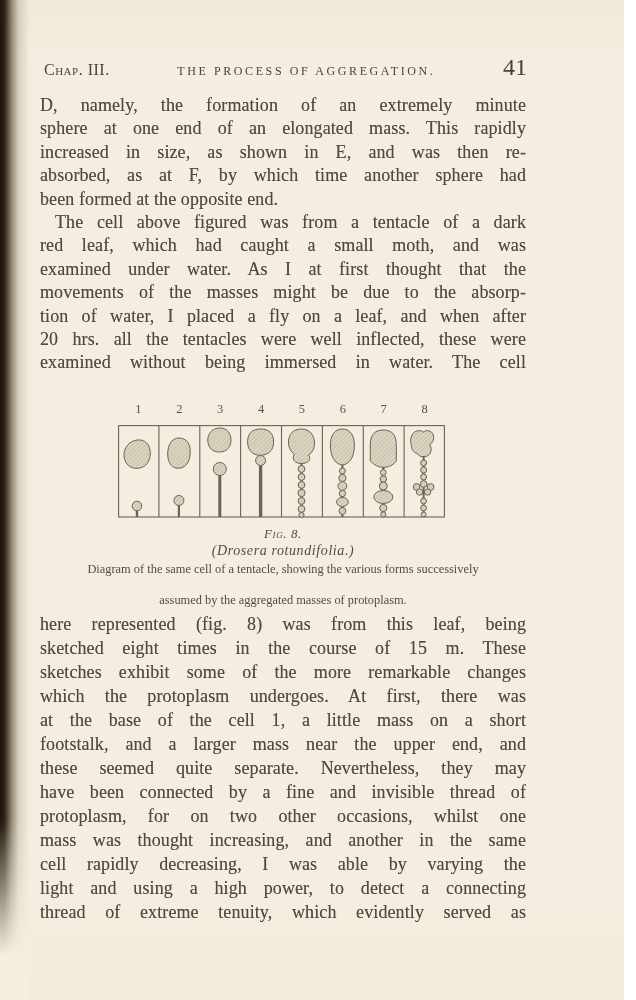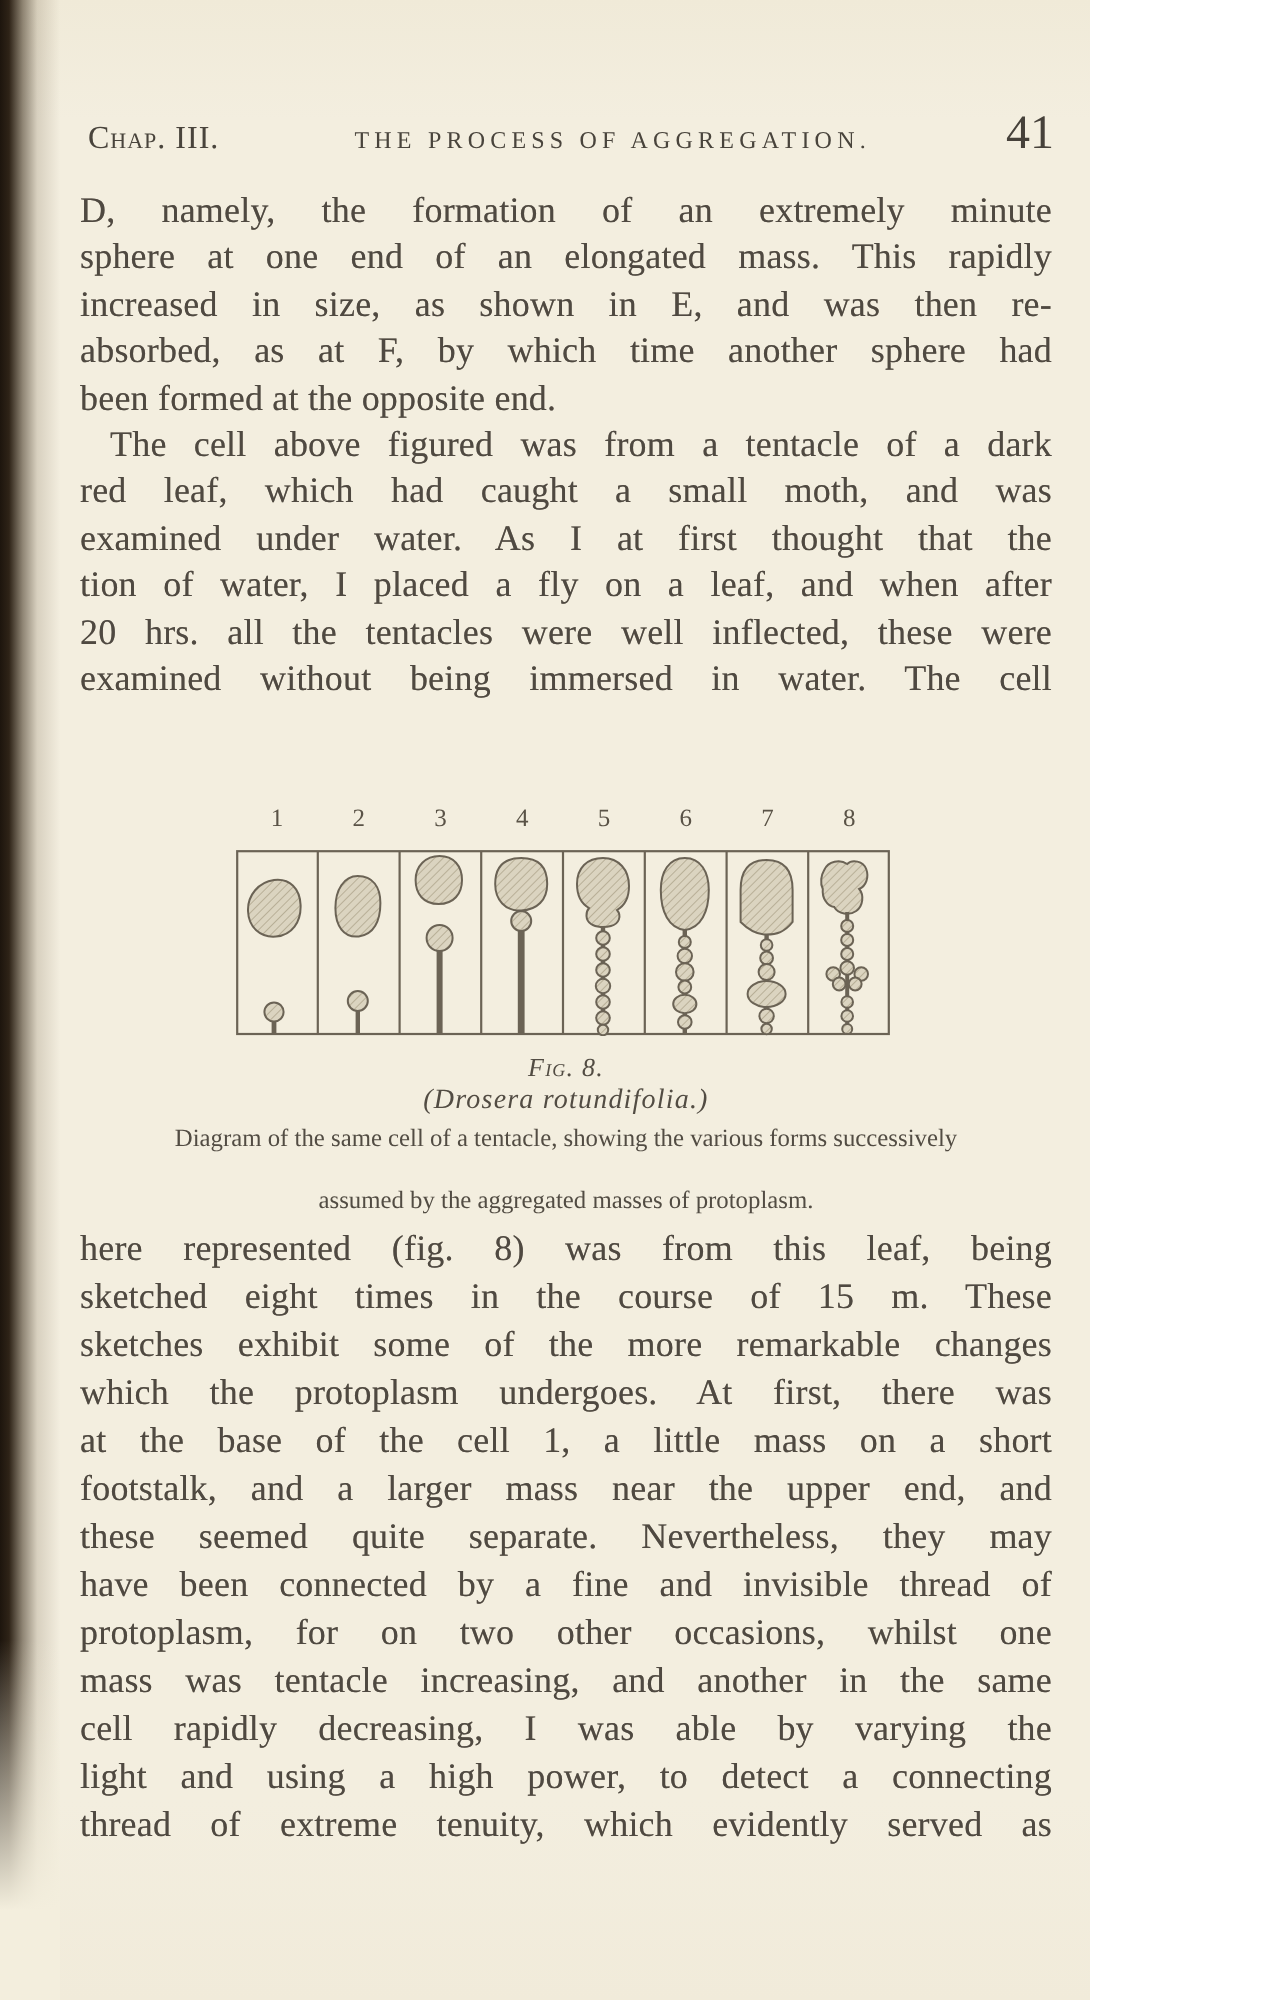--- a/index.html
+++ b/index.html
@@ -1,18 +1,18 @@
 <!DOCTYPE html>
 <html><head>
 <meta charset="utf-8">
 <style>
   html,body{margin:0;padding:0;}
   .page{
     position:relative;
-    width:545px;height:1000px;
+    width:624px;height:1000px;
     background:linear-gradient(180deg,#f0ead8 0%,#f3eedf 6%,#f3eedf 90%,#f1ebda 100%);
     overflow:hidden;
     font-family:"Liberation Serif","DejaVu Serif",serif;
     color:#4f4941;
   }
   
   .gutter{
     position:absolute;left:0;top:0;width:30px;height:1000px;
     background:linear-gradient(to right,
       #1d150d 0%, #2e2317 15%, rgba(62,48,30,0.55) 38%,
@@ -77,20 +77,21 @@
       <div class="line">D, namely, the formation of an extremely minute</div>
       <div class="line">sphere at one end of an elongated mass.  This rapidly</div>
       <div class="line">increased in size, as shown in E, and was then re-</div>
       <div class="line">absorbed, as at F, by which time another sphere had</div>
       <div class="line flush-left">been formed at the opposite end.</div>
     </div>
   <div class="para para2">
       <div class="line indent">The cell above figured was from a tentacle of a dark</div>
       <div class="line">red leaf, which had caught a small moth, and was</div>
       <div class="line">examined under water.  As I at first thought that the</div>
+      <div class="line">movements of the masses might be due to the absorp-</div>
       <div class="line">tion of water, I placed a fly on a leaf, and when after</div>
       <div class="line">20 hrs. all the tentacles were well inflected, these were</div>
       <div class="line">examined without being immersed in water.  The cell</div>
     </div>
 
   <div class="fig-numbers">
       <span>1</span>
       <span>2</span>
       <span>3</span>
       <span>4</span>
@@ -201,19 +202,19 @@
   <div class="para para3">
       <div class="line">here represented (fig. 8) was from this leaf, being</div>
       <div class="line">sketched eight times in the course of 15 m.  These</div>
       <div class="line">sketches exhibit some of the more remarkable changes</div>
       <div class="line">which the protoplasm undergoes.  At first, there was</div>
       <div class="line">at the base of the cell 1, a little mass on a short</div>
       <div class="line">footstalk, and a larger mass near the upper end, and</div>
       <div class="line">these seemed quite separate.  Nevertheless, they may</div>
       <div class="line">have been connected by a fine and invisible thread of</div>
       <div class="line">protoplasm, for on two other occasions, whilst one</div>
-      <div class="line">mass was tentacle increasing, and another in the same</div>
+      <div class="line">mass was thought increasing, and another in the same</div>
       <div class="line">cell rapidly decreasing, I was able by varying the</div>
       <div class="line">light and using a high power, to detect a connecting</div>
       <div class="line">thread of extreme tenuity, which evidently served as</div>
     </div>
 
 </div>
 
 </body></html>

